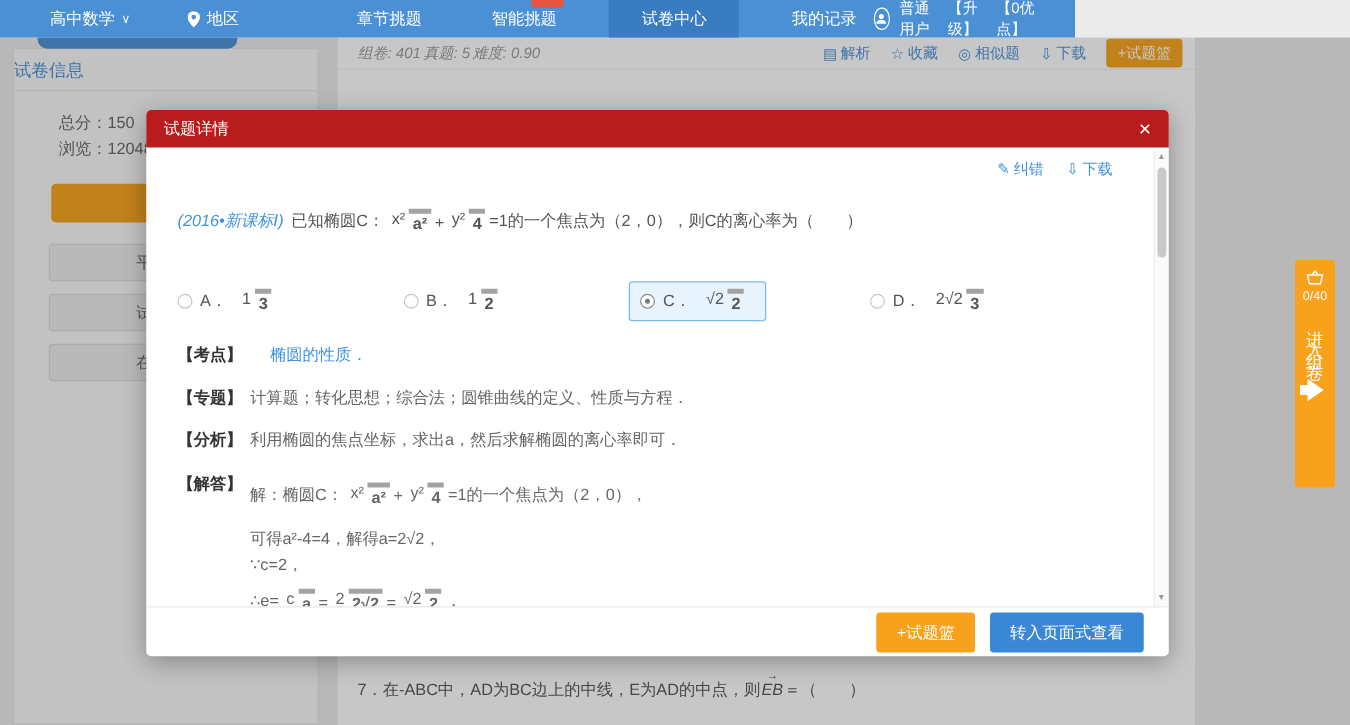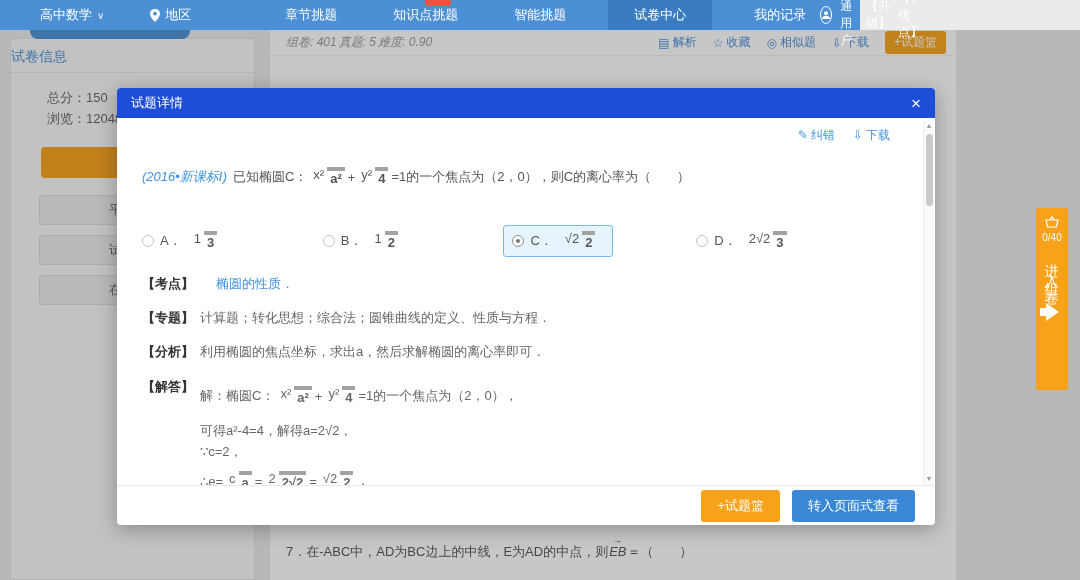--- a/index.html
+++ b/index.html
@@ -41,21 +41,21 @@
   .widget .count { font-size:10px; margin-top:4px; }
   .widget .vtext { writing-mode:vertical-lr; letter-spacing:9px; font-size:14px; margin-top:10px; }
   .widget .arrow { margin-top:14px; width:0; height:0; border-top:9px solid transparent; border-bottom:9px solid transparent; border-left:13px solid #fff; position:relative; }
   .widget .arrow::before { content:""; position:absolute; left:-19px; top:-4px; width:8px; height:8px; background:#fff; }
 
   
   .overlay { position:absolute; left:0; top:30px; width:1080px; height:550px; background:rgba(30,30,30,.25); z-index:10; }
 
   
   .modal { position:absolute; left:117px; top:88px; width:818px; height:437px; background:#fff; border-radius:4px; z-index:30; box-shadow:0 4px 20px rgba(0,0,0,.3); display:flex; flex-direction:column; }
-  .modal-header { height:30px; background:#1d4ed8; border-radius:4px 4px 0 0; display:flex; align-items:center; padding:0 14px; color:#fff; font-size:13px; }
+  .modal-header { height:30px; background:#b91c1c; border-radius:4px 4px 0 0; display:flex; align-items:center; padding:0 14px; color:#fff; font-size:13px; }
   .modal-close { margin-left:auto; font-size:17px; cursor:pointer; line-height:1; }
   .modal-body { position:relative; height:367px; overflow:hidden; padding:8px 40px 0 25px; }
   .links-row { display:flex; justify-content:flex-end; gap:18px; color:#4193de; font-size:12px; height:18px; margin-right:5px; }
   .mlink { display:flex; align-items:center; gap:3px; cursor:pointer; }
   .question { margin-top:14px; display:flex; align-items:center; flex-wrap:wrap; color:#555; font-size:13px; min-height:38px; }
   .q-source { color:#4193de; font-style:italic; margin-right:6px; }
   .frac { display:inline-flex; flex-direction:row; align-items:flex-start; vertical-align:middle; margin:0 3px; font-size:13px; line-height:1.25; color:inherit; }
   .frac .den { border-top:4px solid #a3a3a3; padding:0 3px;font-weight:bold; }
   .frac .num { padding:0 3px; }
   .options { margin-top:26px; display:flex; height:38px; align-items:center; }
@@ -96,23 +96,20 @@
   <div class="nav-item nav-sub">
     <svg width="10" height="13" viewBox="0 0 10 13">
         <path d="M5 0C2.2 0 0 2.1 0 4.7 0 8.2 5 13 5 13s5-4.8 5-8.3C10 2.1 7.8 0 5 0zm0 6.5a1.9 1.9 0 1 1 0-3.8 1.9 1.9 0 0 1 0 3.8z" fill="#fff"></path>
       </svg>
     <span>地区</span>
   </div>
   <div class="nav-item nav-gap-lg">
       <span>章节挑题</span>
     </div>
   <div class="nav-item nav-gap">
-      <span>知识点挑题</span>
-    </div>
-  <div class="nav-item nav-gap">
       <span>智能挑题</span>
     </div>
   <div class="nav-item active nav-gap">
       <span>试卷中心</span>
     </div>
   <div class="nav-item nav-gap">
       <span>我的记录</span>
     </div>
   <div class="nav-right">
     <span class="avatar">

